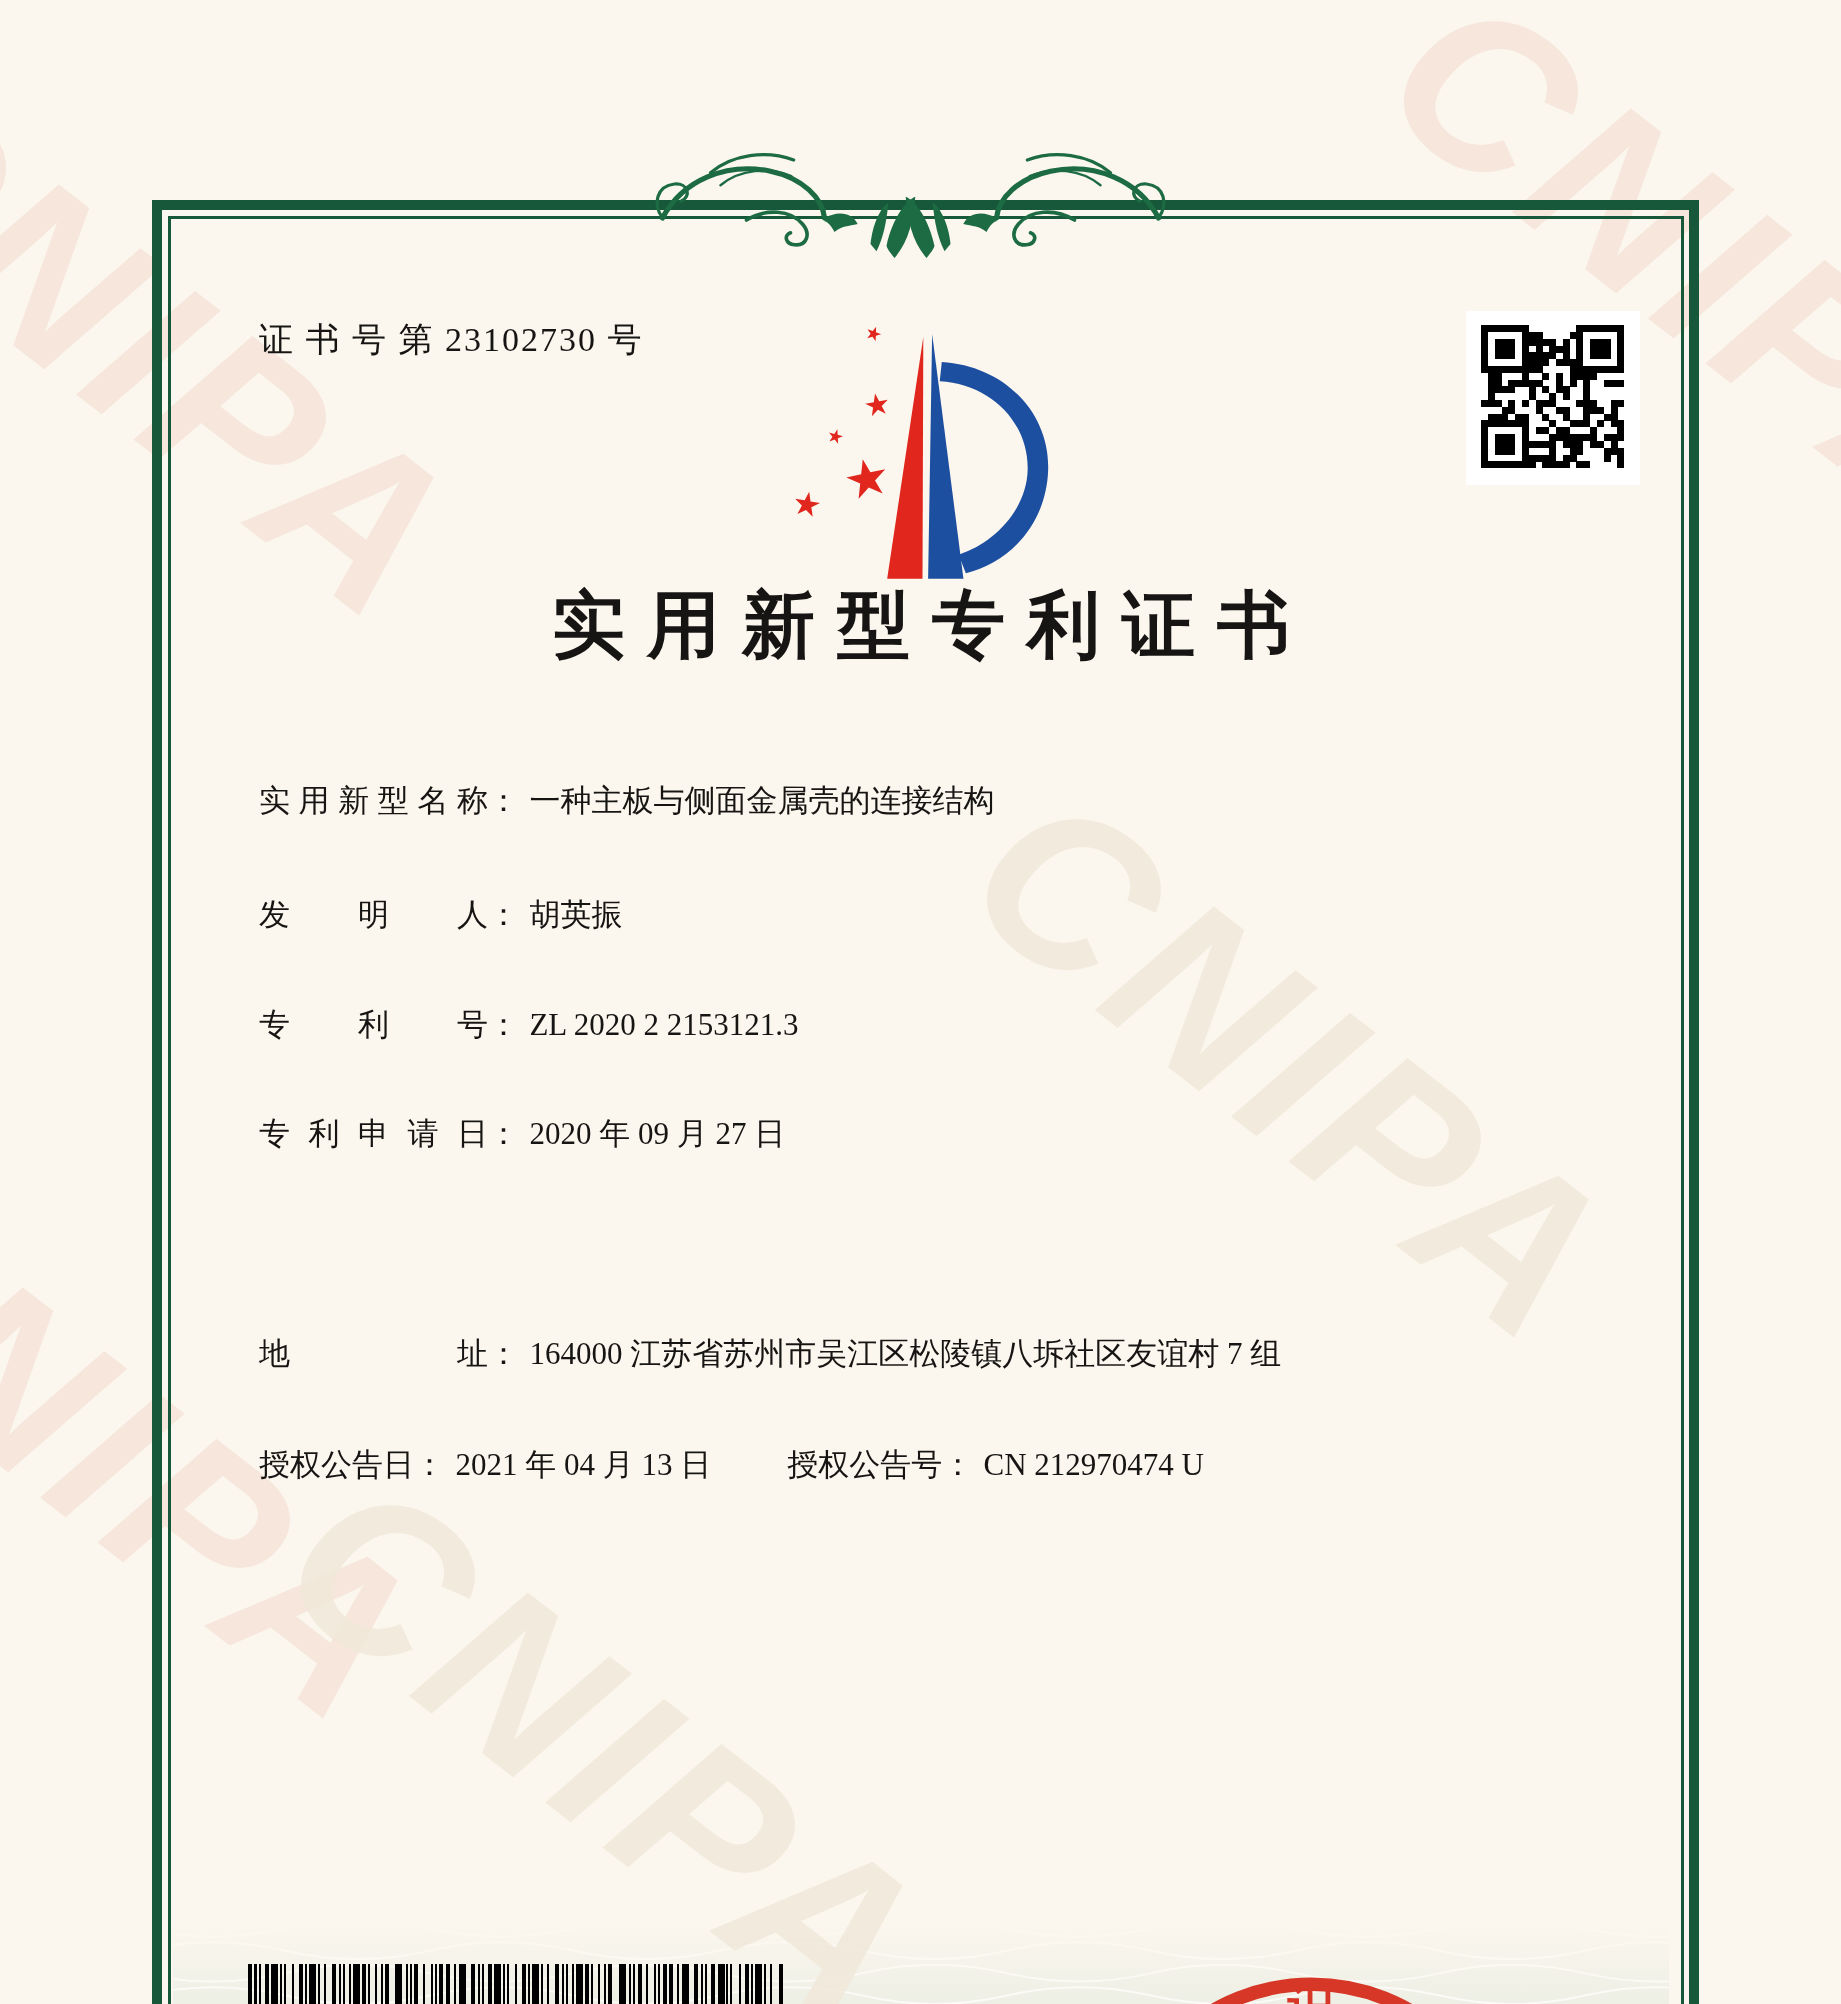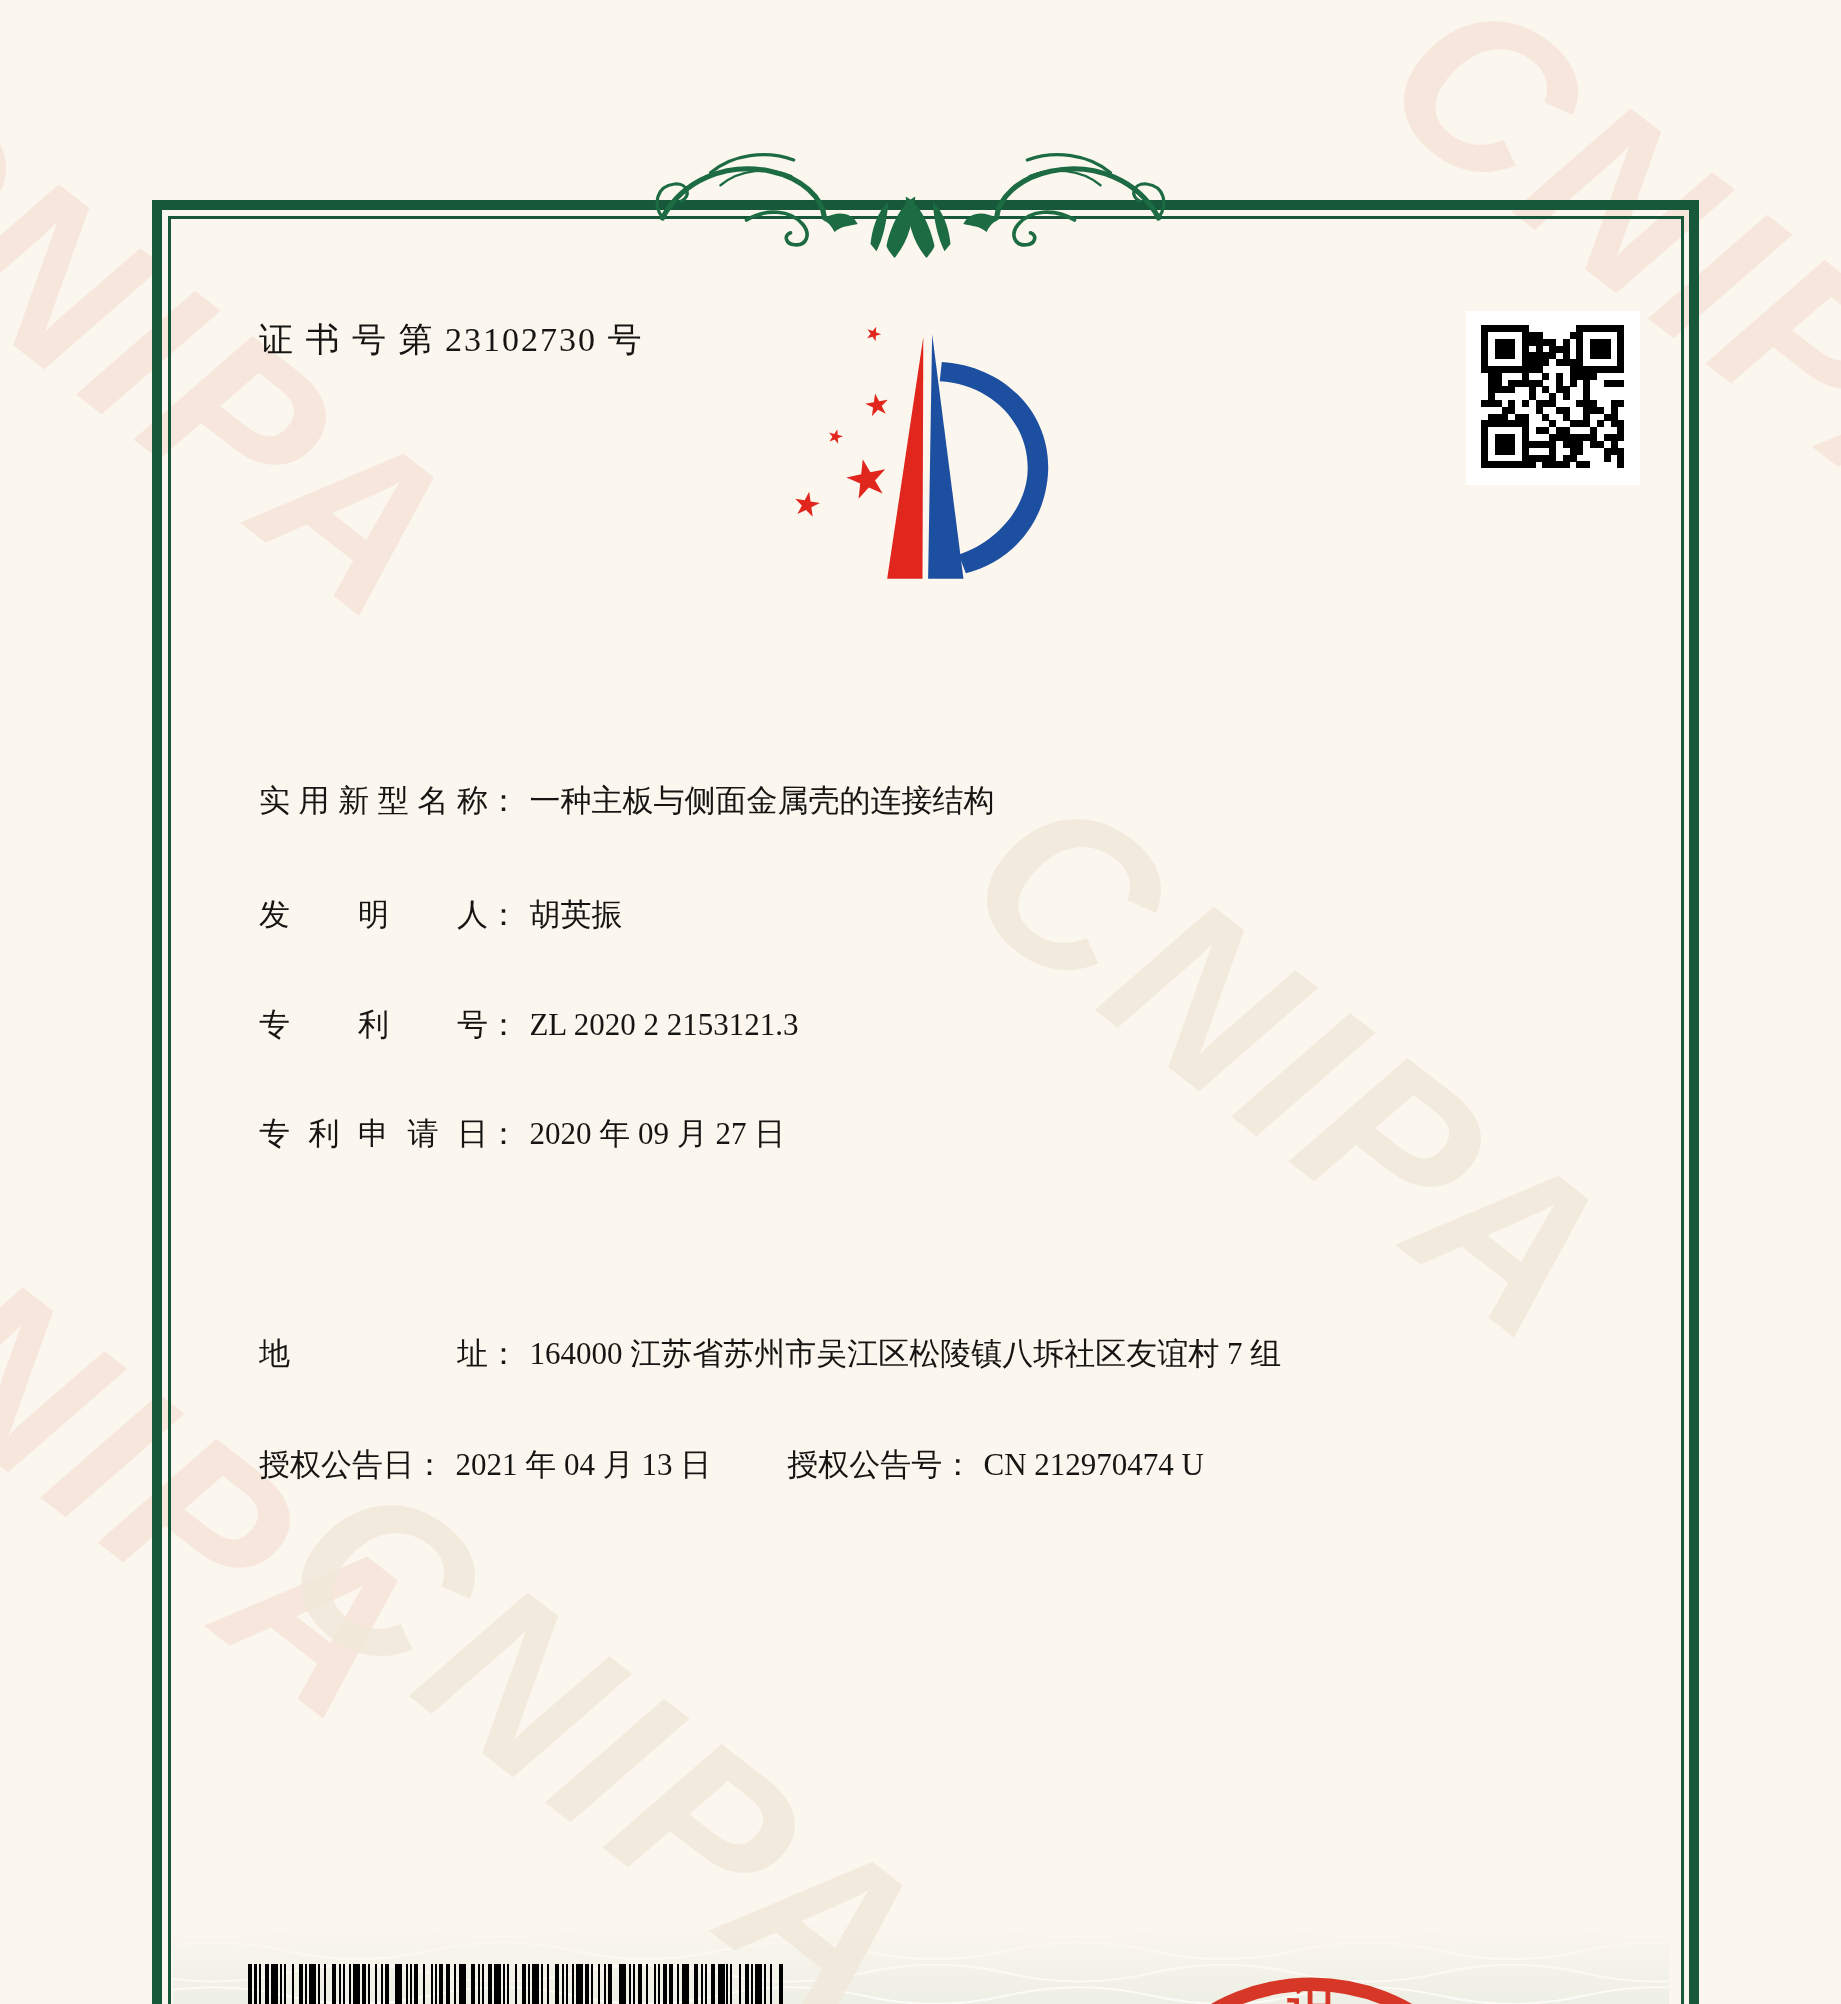--- a/index.html
+++ b/index.html
@@ -409,20 +409,21 @@
         <i style="left:61px;top:136px"></i>
         <i style="left:68px;top:136px"></i>
         <i style="left:75px;top:136px"></i>
         <i style="left:82px;top:136px"></i>
         <i style="left:95px;top:136px"></i>
         <i style="left:102px;top:136px"></i>
         <i style="left:136px;top:136px"></i>
       </div>
   </div>
 
+  <div class="doc-title">实用新型专利证书</div>
 
   <div class="row" style="top:780px">
     <span class="lbl">实用新型名称</span><span>：</span><span class="val">一种主板与侧面金属壳的连接结构</span>
   </div>
   <div class="row" style="top:894px">
     <span class="lbl">发明人</span><span>：</span><span class="val">胡英振</span>
   </div>
   <div class="row" style="top:1004px">
     <span class="lbl">专利号</span><span>：</span><span class="val">ZL 2020 2 2153121.3</span>
   </div>

